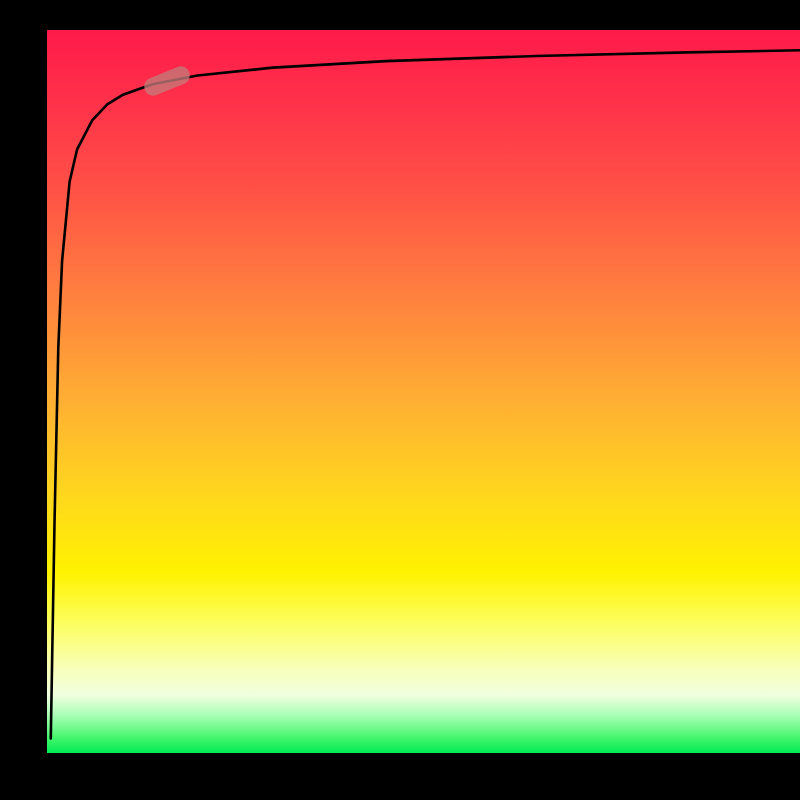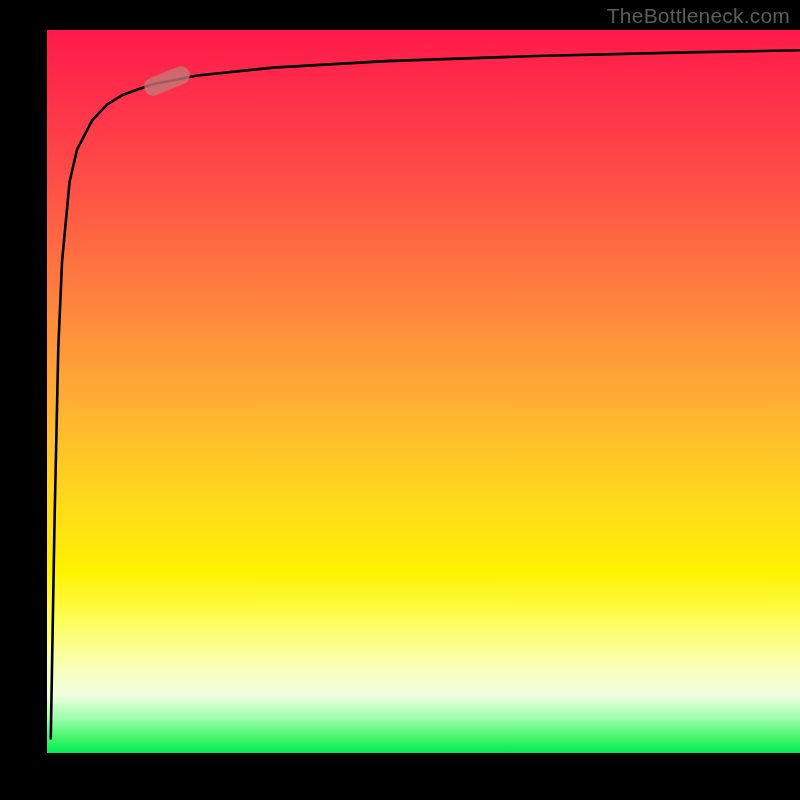--- a/index.html
+++ b/index.html
@@ -63,21 +63,20 @@
     background: #000;
   }
   .frame-left { left: 0; top: 0; width: 47px; height: 800px; }
   .frame-bottom { left: 0; bottom: 0; width: 800px; height: 47px; }
 </style>
 </head>
 <body>
 
 <div class="stage">
 
-  <div class="attribution">TheBottleneck.com</div>
 
   <div class="frame-left"></div>
   <div class="frame-bottom"></div>
 
   <div class="plot-area">
     <div class="gradient-fill"></div>
 
     <svg class="curve" viewBox="0 0 753 723" preserveAspectRatio="none">
       <path id="curve-path" fill="none" stroke="#000" stroke-width="2.6" stroke-linecap="round" stroke-linejoin="round" d="M3.77 708.54 L7.53 491.64 L11.29 318.12 L15.06 231.36 L22.59 151.83 L30.12 119.30 L45.18 90.38 L60.24 74.47 L75.30 65.07 L105.42 54.23 L150.60 45.55 L225.90 37.60 L338.85 31.09 L489.45 26.03 L640.05 22.41 L753.00 20.24"></path>
     </svg>

